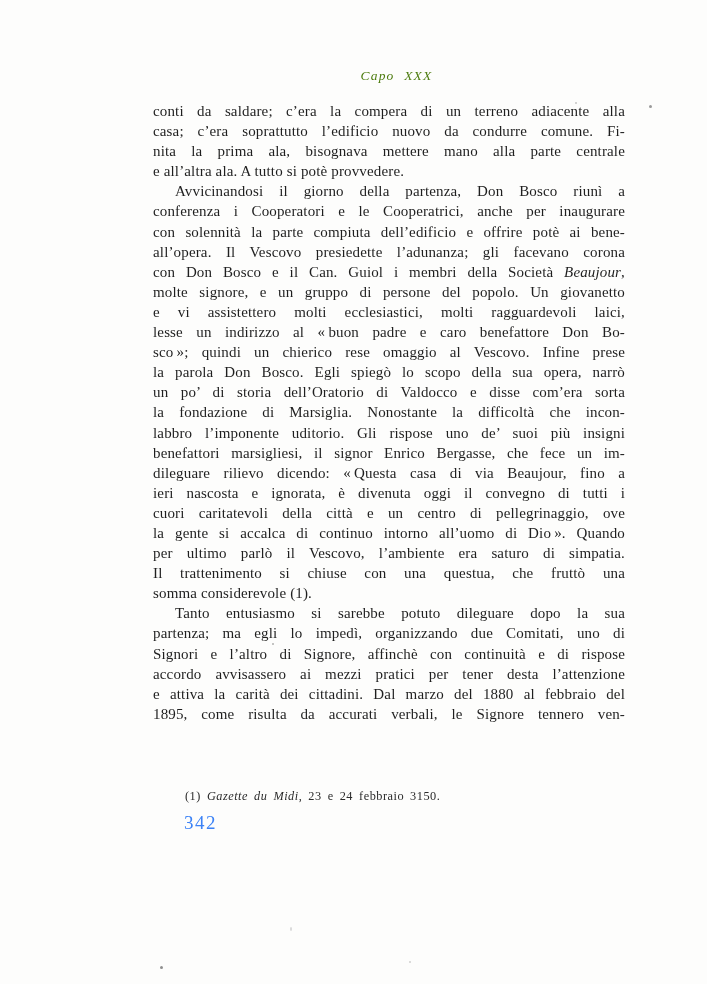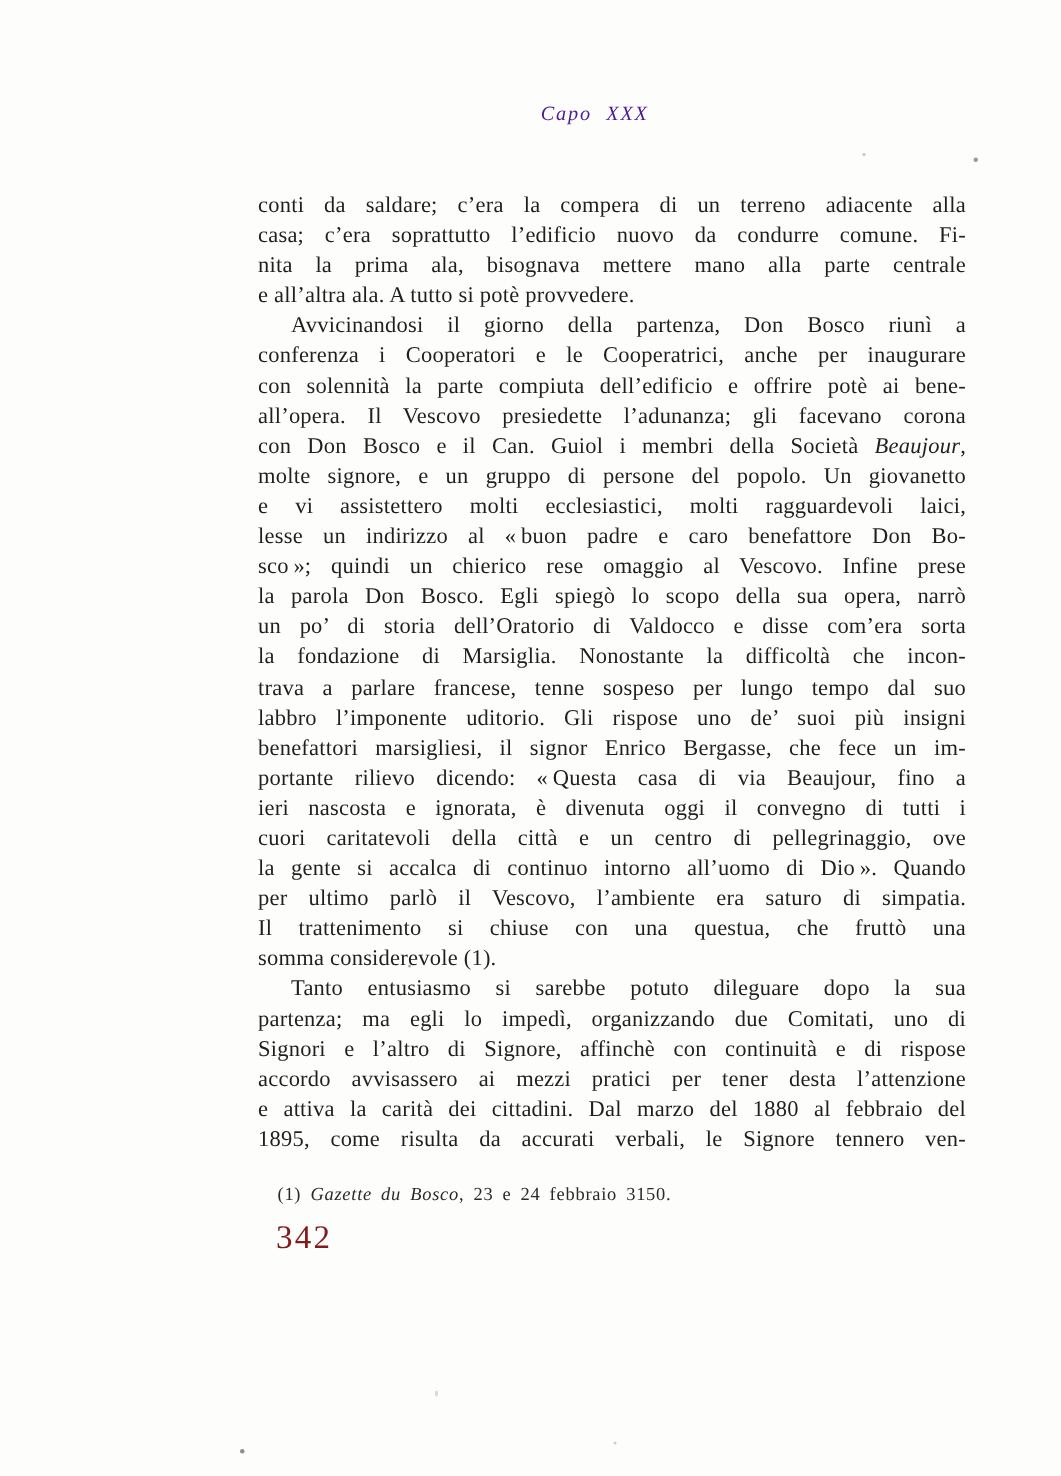--- a/index.html
+++ b/index.html
@@ -19,31 +19,30 @@
   .running-head {
     position: absolute;
     left: 160px;
     top: 68px;
     width: 473px;
     text-align: center;
     font-style: italic;
     font-size: 13.5px;
     letter-spacing: 1.2px;
     word-spacing: 5px;
-    color: #4c1d95;
+    color: #4d7c0f;
   }
   .text-block {
     position: absolute;
-    left: 172px;
+    left: 153px;
     top: 101px;
     width: 472px;
     font-size: 15px;
     line-height: 20.1px;
     letter-spacing: 0.15px;
-    margin-top: 26px;
   }
   .line {
     height: 20.1px;
     text-align: justify;
     text-align-last: justify;
     white-space: normal;
   }
   .line.lastline {
     text-align-last: left;
   }
@@ -58,23 +57,23 @@
     font-size: 12.3px;
     letter-spacing: 0.5px;
     word-spacing: 2.5px;
     text-indent: 24px;
     color: #2a2a2a;
   }
   .page-number {
     position: absolute;
     left: 184px;
     top: 812px;
-    font-size: 22px;
+    font-size: 19px;
     letter-spacing: 1.5px;
-    color: #7f1d1d;
+    color: #3b82f6;
   }
   .speck {
     position: absolute;
     border-radius: 50%;
   }
   .speck.s1 { left: 649px; top: 105px; width: 3px; height: 3px; background: #9a9a9a; }
   .speck.s2 { left: 272px; top: 643px; width: 2px; height: 2px; background: #b0b0b0; }
   .speck.s3 { left: 160px; top: 966px; width: 3px; height: 3px; background: #8f8f8f; }
   .speck.s4 { left: 290px; top: 927px; width: 2px; height: 4px; background: #d8d8d8; }
   .speck.s5 { left: 409px; top: 961px; width: 2px; height: 2px; background: #cfcfcf; }
@@ -98,39 +97,38 @@
       <div class="line"><span>con solennità la parte compiuta dell’edificio e offrire potè ai bene-</span></div>
       <div class="line"><span>all’opera. Il Vescovo presiedette l’adunanza; gli facevano corona</span></div>
       <div class="line"><span>con Don Bosco e il Can. Guiol i membri della Società </span><i>Beaujour</i><span>,</span></div>
       <div class="line"><span>molte signore, e un gruppo di persone del popolo. Un giovanetto</span></div>
       <div class="line"><span>e vi assistettero molti ecclesiastici, molti ragguardevoli laici,</span></div>
       <div class="line"><span>lesse un indirizzo al « buon padre e caro benefattore Don Bo-</span></div>
       <div class="line"><span>sco »; quindi un chierico rese omaggio al Vescovo. Infine prese</span></div>
       <div class="line"><span>la parola Don Bosco. Egli spiegò lo scopo della sua opera, narrò</span></div>
       <div class="line"><span>un po’ di storia dell’Oratorio di Valdocco e disse com’era sorta</span></div>
       <div class="line"><span>la fondazione di Marsiglia. Nonostante la difficoltà che incon-</span></div>
-      <div class="line"><span>trava a parlare francese, tenne sospeso per lungo tempo dal suo</span></div>
       <div class="line"><span>labbro l’imponente uditorio. Gli rispose uno de’ suoi più insigni</span></div>
       <div class="line"><span>benefattori marsigliesi, il signor Enrico Bergasse, che fece un im-</span></div>
-      <div class="line"><span>portante rilievo dicendo: « Questa casa di via Beaujour, fino a</span></div>
+      <div class="line"><span>dileguare rilievo dicendo: « Questa casa di via Beaujour, fino a</span></div>
       <div class="line"><span>ieri nascosta e ignorata, è divenuta oggi il convegno di tutti i</span></div>
       <div class="line"><span>cuori caritatevoli della città e un centro di pellegrinaggio, ove</span></div>
       <div class="line"><span>la gente si accalca di continuo intorno all’uomo di Dio ». Quando</span></div>
       <div class="line"><span>per ultimo parlò il Vescovo, l’ambiente era saturo di simpatia.</span></div>
       <div class="line"><span>Il trattenimento si chiuse con una questua, che fruttò una</span></div>
       <div class="line lastline"><span>somma considerevole (1).</span></div>
       <div class="line indent"><span>Tanto entusiasmo si sarebbe potuto dileguare dopo la sua</span></div>
       <div class="line"><span>partenza; ma egli lo impedì, organizzando due Comitati, uno di</span></div>
       <div class="line"><span>Signori e l’altro di Signore, affinchè con continuità e di rispose</span></div>
       <div class="line"><span>accordo avvisassero ai mezzi pratici per tener desta l’attenzione</span></div>
       <div class="line"><span>e attiva la carità dei cittadini. Dal marzo del 1880 al febbraio del</span></div>
       <div class="line"><span>1895, come risulta da accurati verbali, le Signore tennero ven-</span></div>
     </div>
 
-  <div class="footnote"><span>(1) </span><i>Gazette du Bosco</i><span>, 23 e 24 febbraio 3150.</span></div>
+  <div class="footnote"><span>(1) </span><i>Gazette du Midi</i><span>, 23 e 24 febbraio 3150.</span></div>
 
   <div class="page-number">342</div>
 
   <div class="speck s1"></div>
   <div class="speck s2"></div>
   <div class="speck s3"></div>
   <div class="speck s4"></div>
   <div class="speck s5"></div>
   <div class="speck s6"></div>
 

